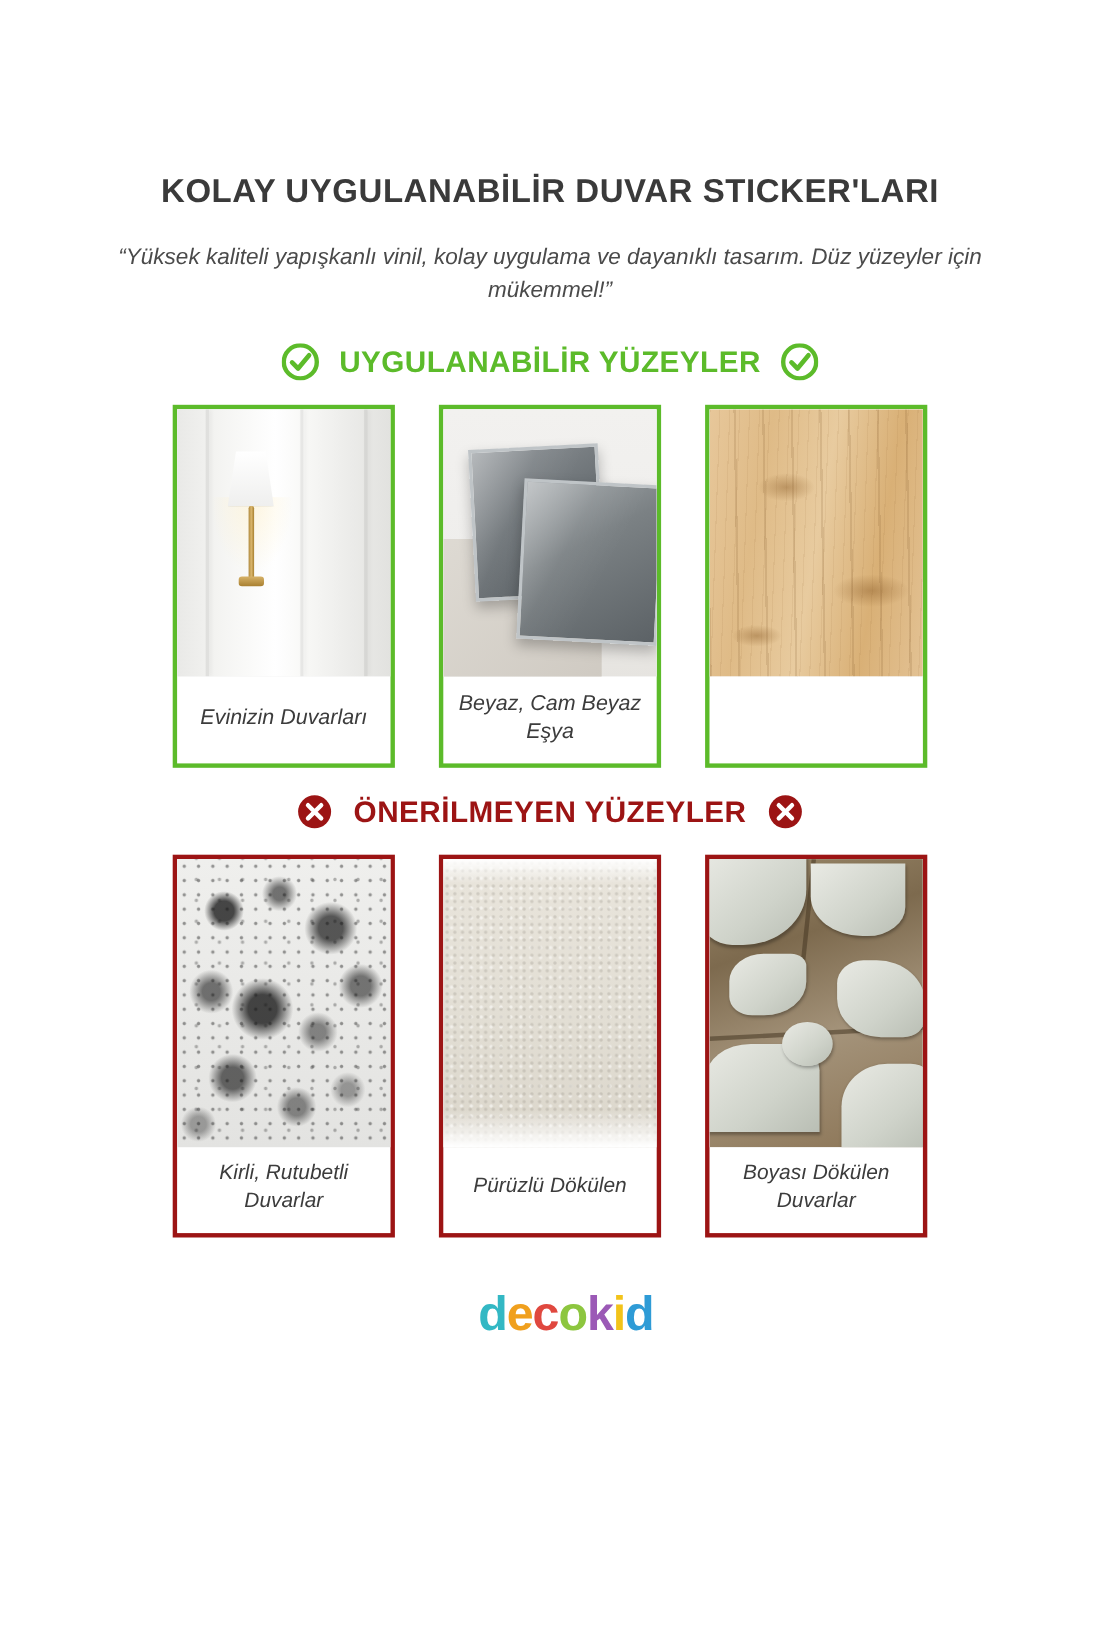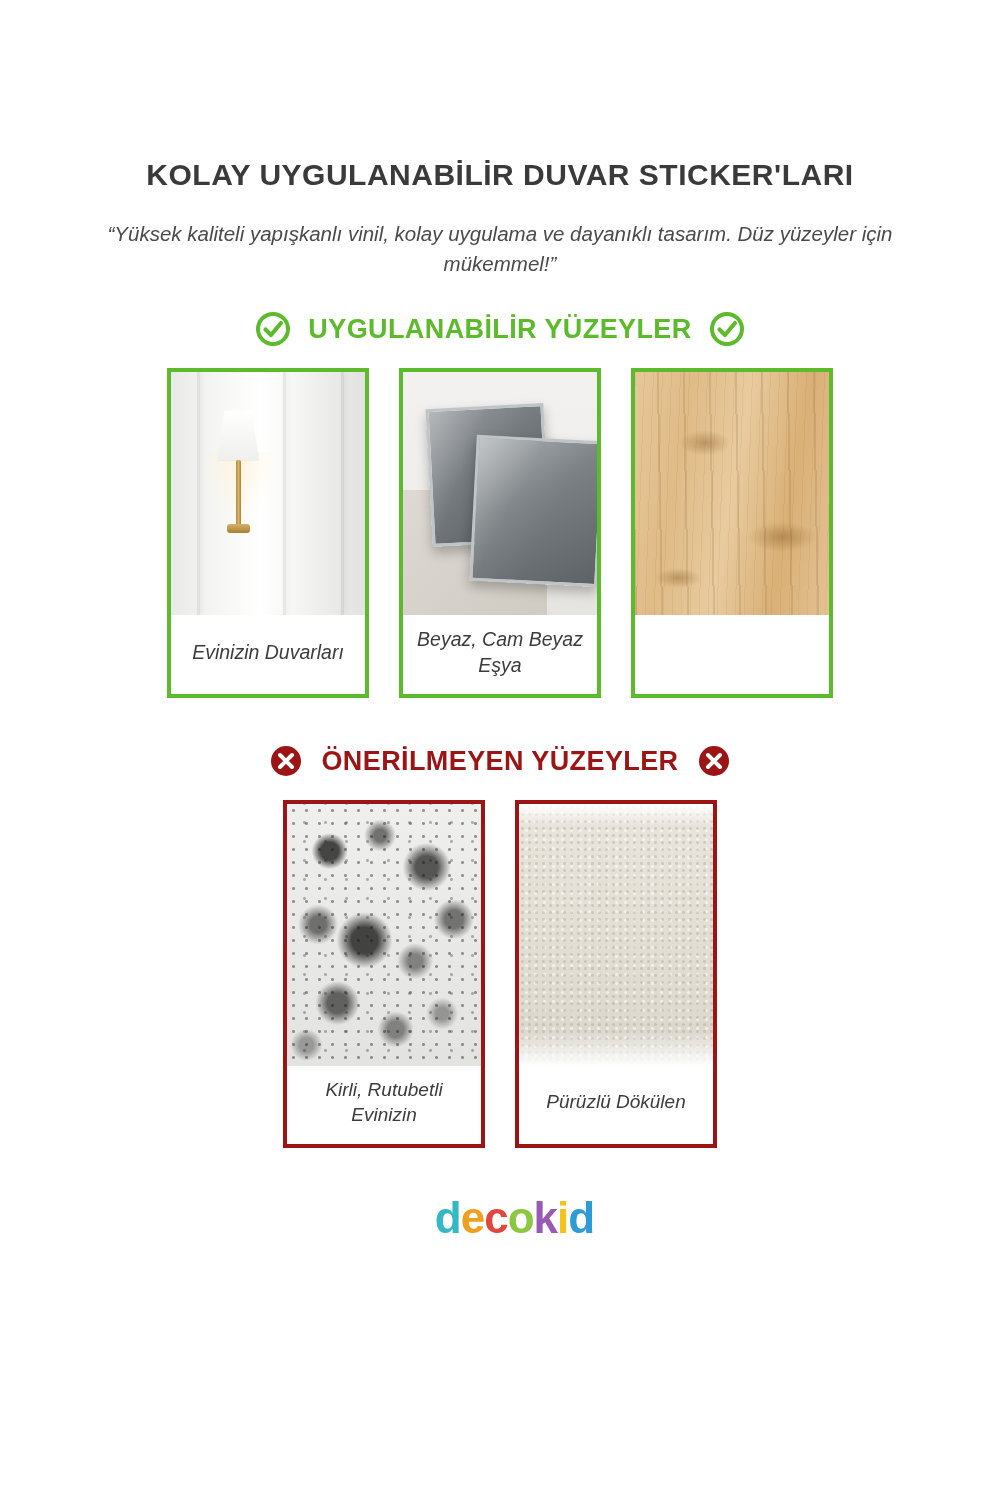--- a/index.html
+++ b/index.html
@@ -42,40 +42,40 @@
   }
 
   
   .section-head {
     display: flex;
     align-items: center;
     justify-content: center;
     gap: 18px;
     margin-top: 34px;
   }
-  .section-head.neg { margin-top: 46px; }
+  .section-head.neg { margin-top: 23px; }
   .section-title {
     font-size: 27px;
     font-weight: bold;
     letter-spacing: 0.4px;
   }
   .section-title.pos { color: #5cbb2a; }
   .section-title.neg { color: #9c1414; }
 
   .badge {
     width: 34px;
     height: 34px;
     flex: 0 0 34px;
   }
 
   
   .grid {
     display: flex;
     justify-content: center;
-    gap: 30px;
+    gap: 40px;
     margin-top: 22px;
   }
   .card {
     width: 202px;
     box-sizing: border-box;
     border: 4px solid #5cbb2a;
     background: #ffffff;
     display: flex;
     flex-direction: column;
     overflow: hidden;
@@ -391,33 +391,49 @@
   </div>
 
   <div class="grid negative">
 
     <div class="card neg">
       <div class="thumb">
         <div class="mold">
             <div class="speckle"></div>
           </div>
       </div>
-      <div class="caption">Kirli, Rutubetli Evinizin</div>
+      <div class="caption">Kirli, Rutubetli Duvarlar</div>
     </div>
 
     <div class="card neg">
       <div class="thumb">
         <div class="stucco">
           <div class="band-top"></div>
           <div class="band-bottom"></div>
         </div>
       </div>
       <div class="caption">Pürüzlü Dökülen</div>
     </div>
 
+    <div class="card neg">
+      <div class="thumb">
+        <div class="peel">
+          <div class="crack c1"></div>
+          <div class="crack c2"></div>
+          <div class="flake f1"></div>
+          <div class="flake f2"></div>
+          <div class="flake f3"></div>
+          <div class="flake f4"></div>
+          <div class="flake f5"></div>
+          <div class="flake f6"></div>
+          <div class="flake f7"></div>
+        </div>
+      </div>
+      <div class="caption">Boyası Dökülen Duvarlar</div>
+    </div>
 
   </div>
 
 
   <div class="logo">
     <span style="color: rgb(51, 184, 196);">d</span><span style="color: rgb(240, 160, 30);">e</span><span style="color: rgb(224, 72, 63);">c</span><span style="color: rgb(141, 198, 63);">o</span><span style="color: rgb(155, 89, 182);">k</span><span style="color: rgb(242, 195, 26);">i</span><span style="color: rgb(46, 155, 214);">d</span>
   </div>
 
 </div>
 

